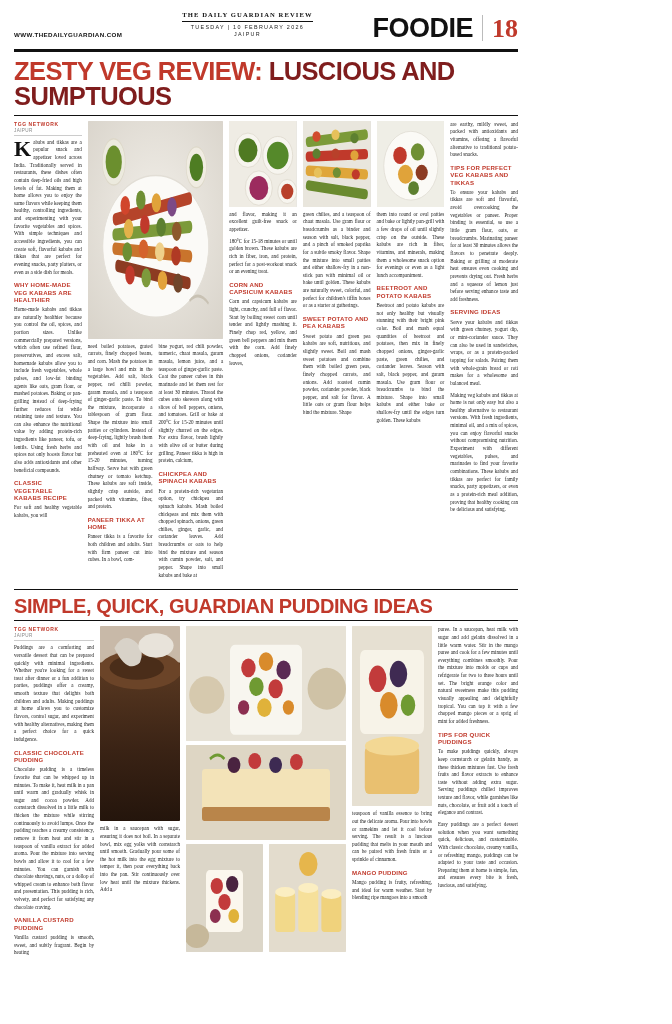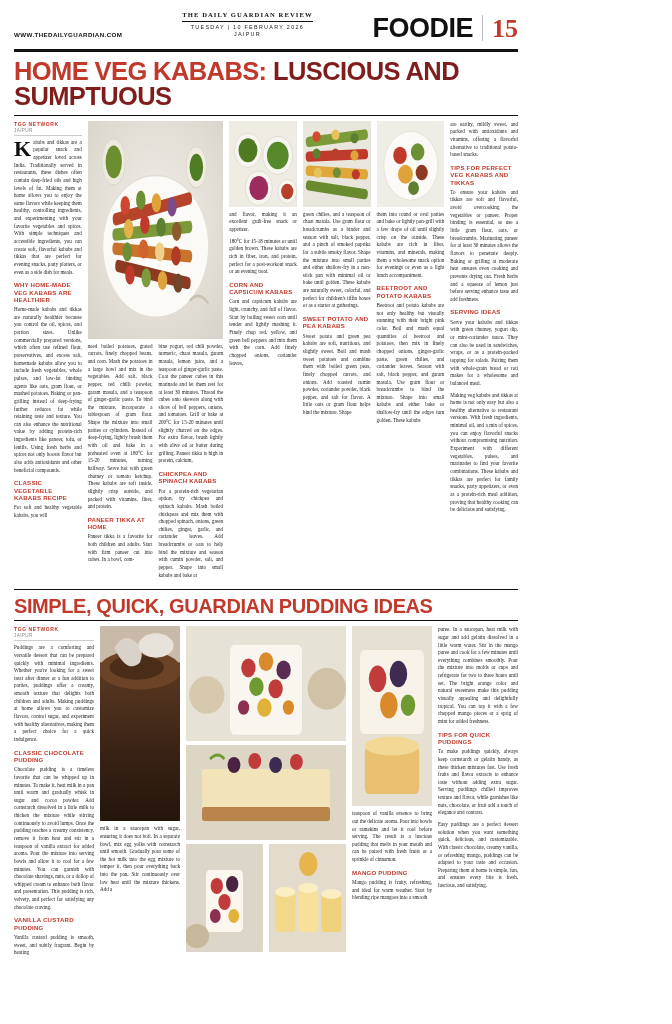--- a/index.html
+++ b/index.html
@@ -68,27 +68,27 @@
     <div class="mh-left">WWW.THEDAILYGUARDIAN.COM</div>
     <div class="mh-center">
       <div class="l1">THE DAILY GUARDIAN REVIEW</div>
       <div class="rule"></div>
       <div class="l2">TUESDAY | 10 FEBRUARY 2026</div>
       <div class="l3">JAIPUR</div>
     </div>
     <div class="mh-right">
       <div class="brand">FOODIE</div>
       <div class="vdiv"></div>
-      <div class="pagenum">15</div>
+      <div class="pagenum">18</div>
     </div>
   </div>
   <div class="mh-rule"></div>
 
   <div class="headline">
-    <span class="red">HOME VEG KABABS:</span>
+    <span class="red">ZESTY VEG REVIEW:</span>
     <span class="green">LUSCIOUS AND SUMPTUOUS</span>
   </div>
   <div class="hr-thin"></div>
 
   <div class="sec">
     <div class="cols">
 
       <div class="col">
         <div class="tag">
           <span>TGG NETWORK</span>

